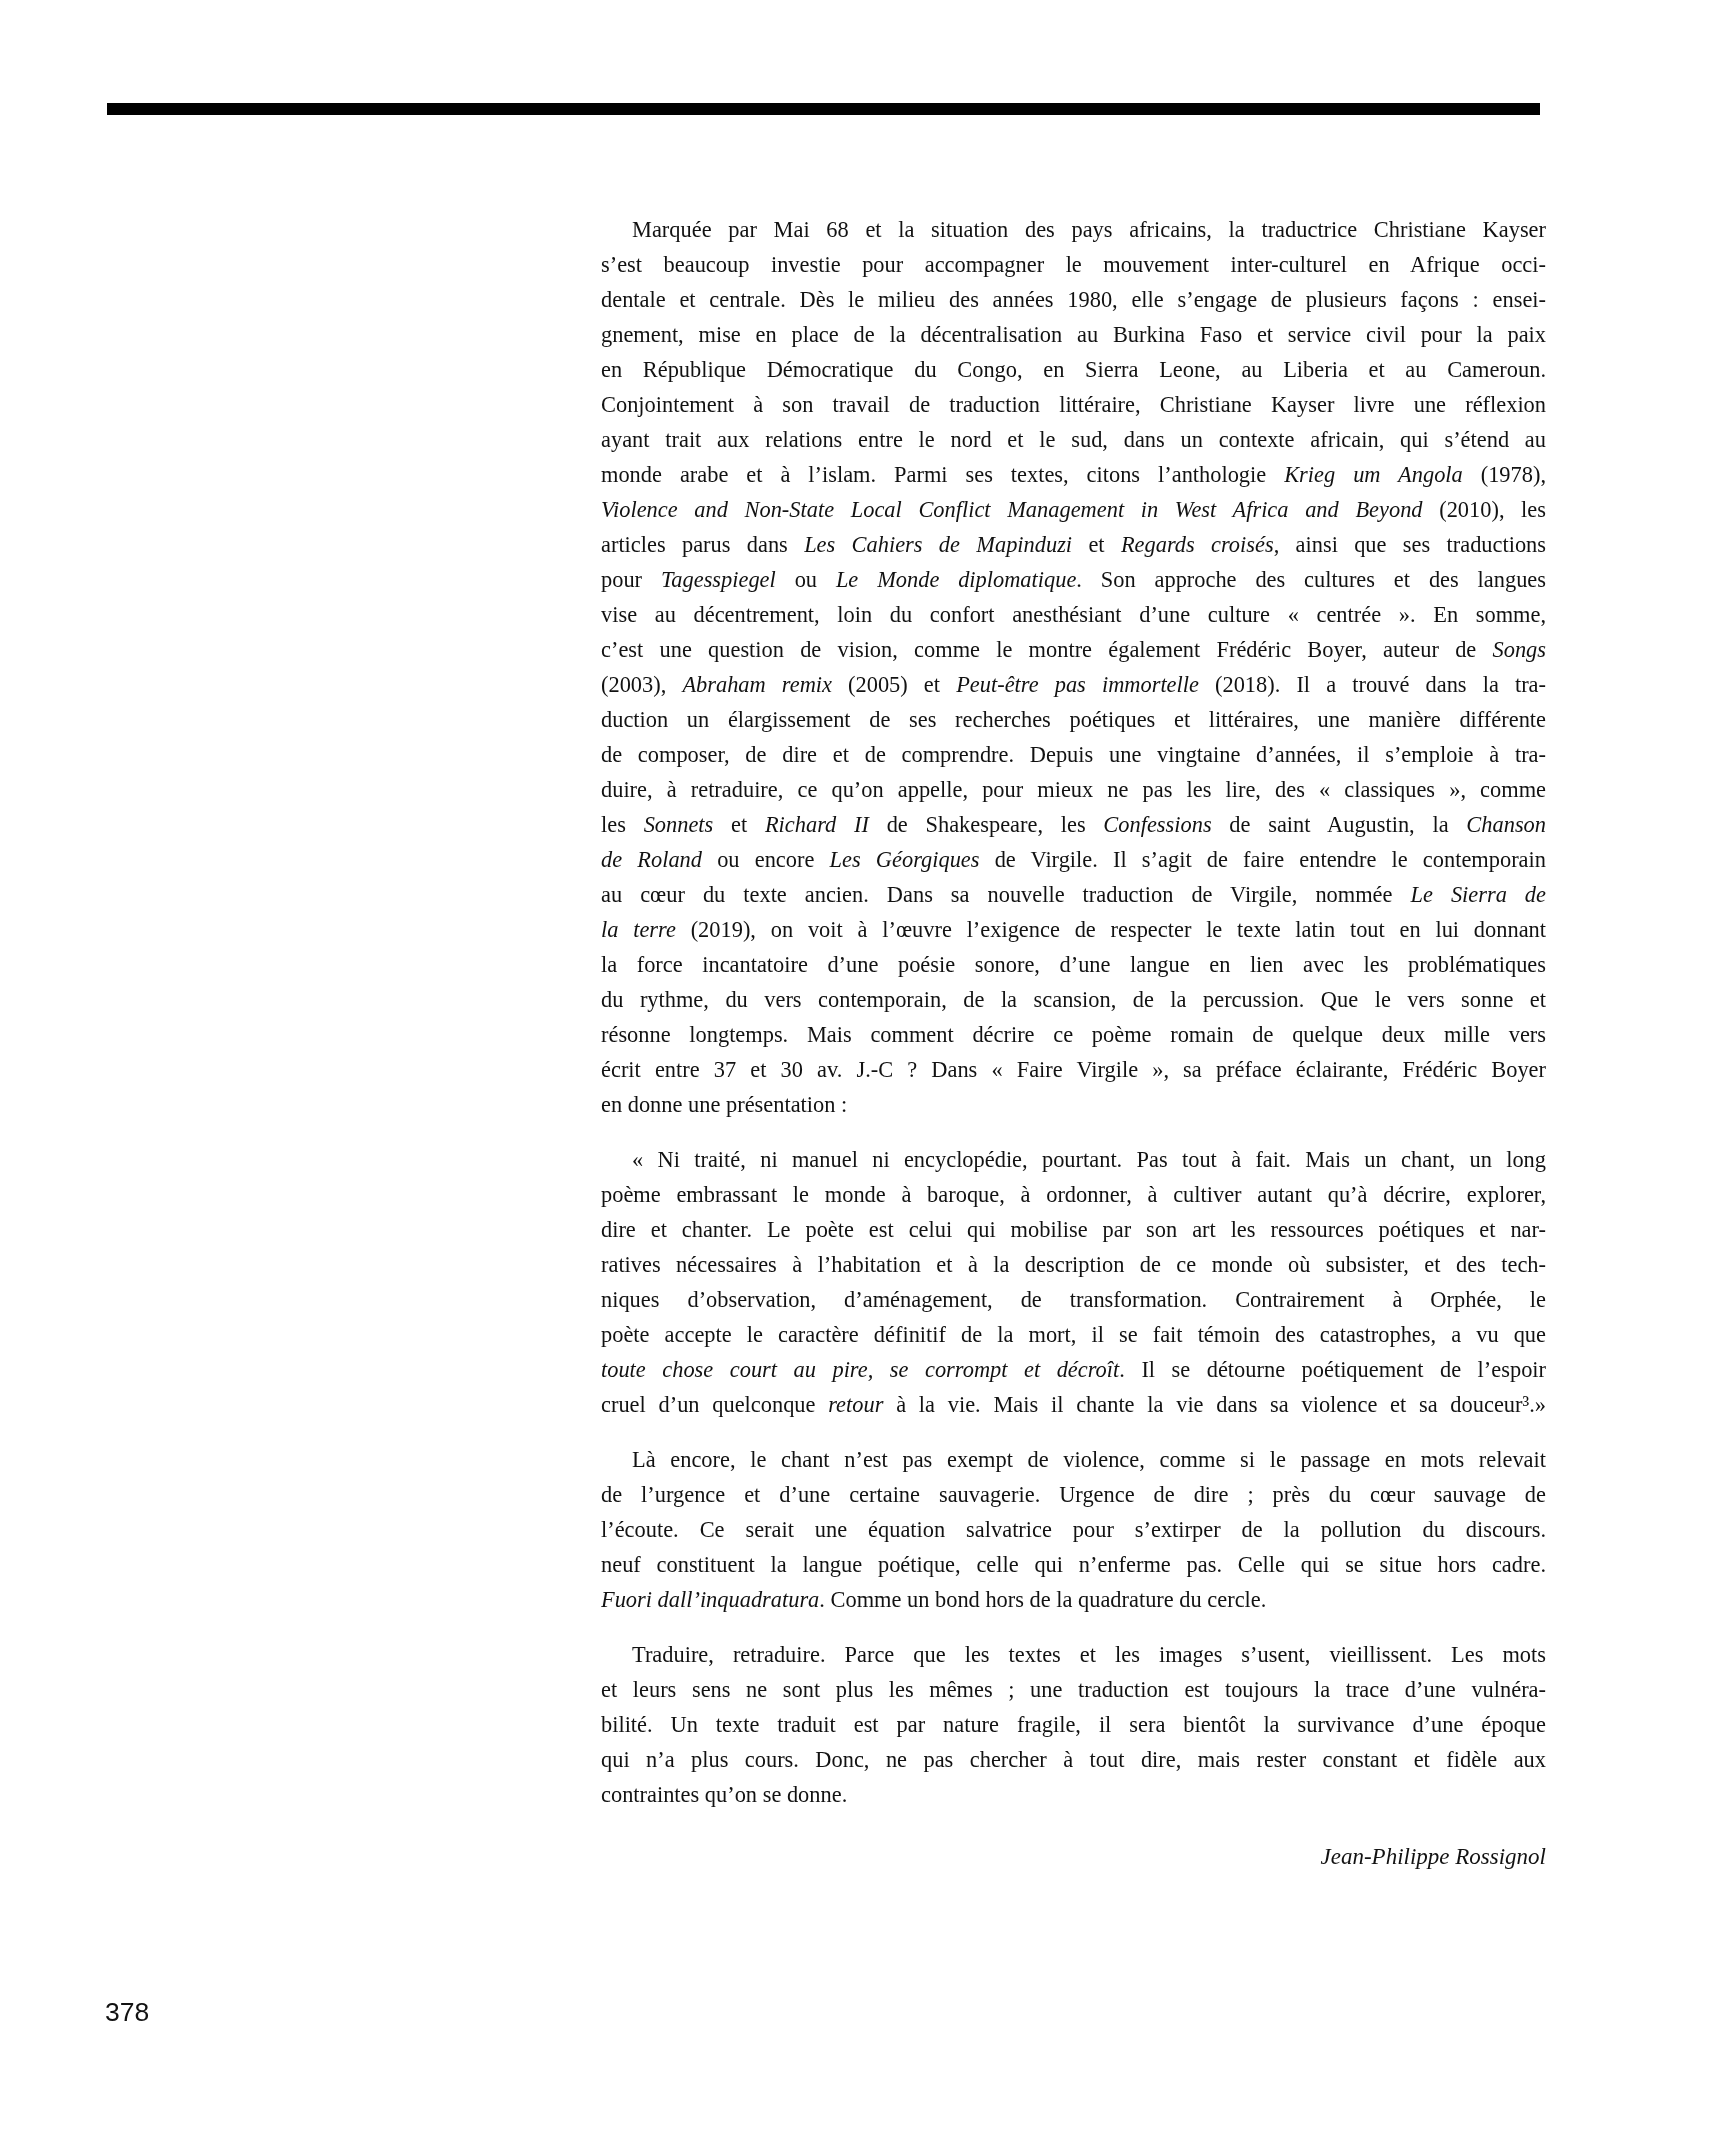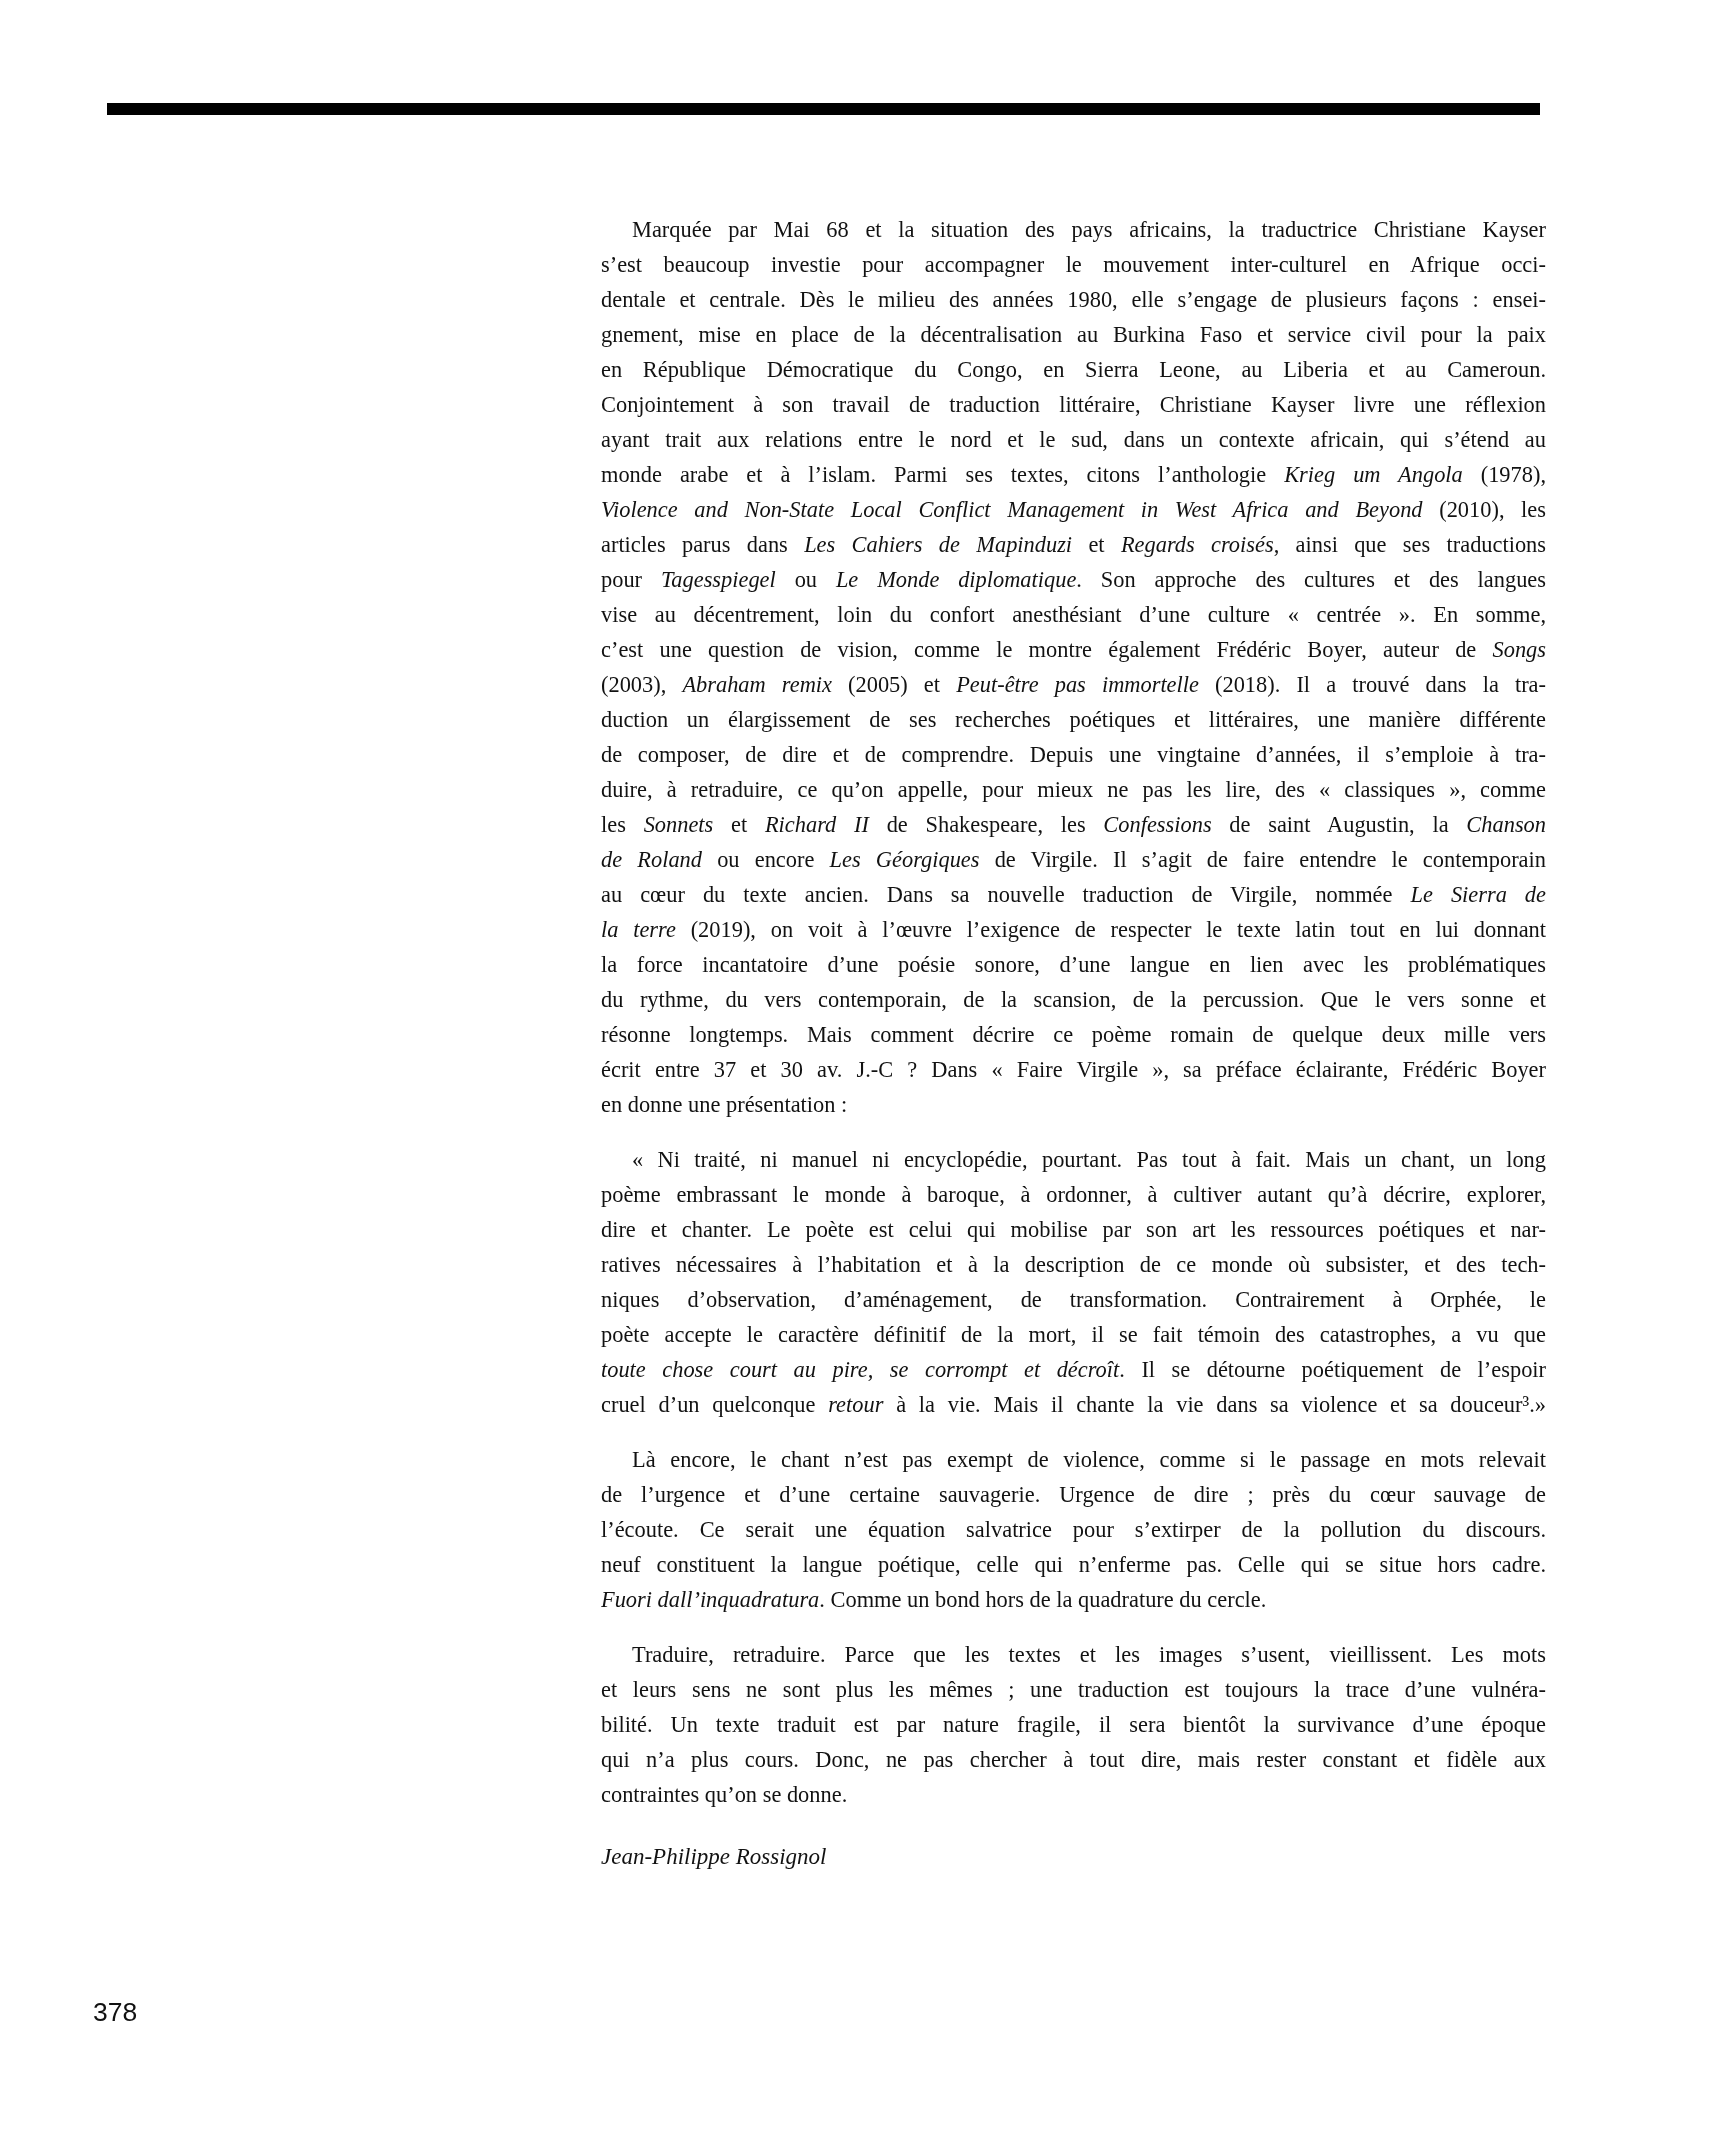--- a/index.html
+++ b/index.html
@@ -33,26 +33,27 @@
   .line {
     height: 35px;
     text-align: justify;
     text-align-last: justify;
     overflow: hidden;
   }
   .line.first { text-indent: 31px; }
   .line.last { text-align-last: left; }
   .signature {
     margin-top: 27.4px;
+    text-align: right;
     font-style: italic;
     font-size: 23px;
   }
   .pagenum {
     position: absolute;
-    left: 93px;
+    left: 105px;
     top: 1997px;
     font-family: "Liberation Sans", sans-serif;
     font-size: 26.5px;
     color: #111111;
   }
   i { font-style: italic; }
 </style>
 </head>
 <body>
 

